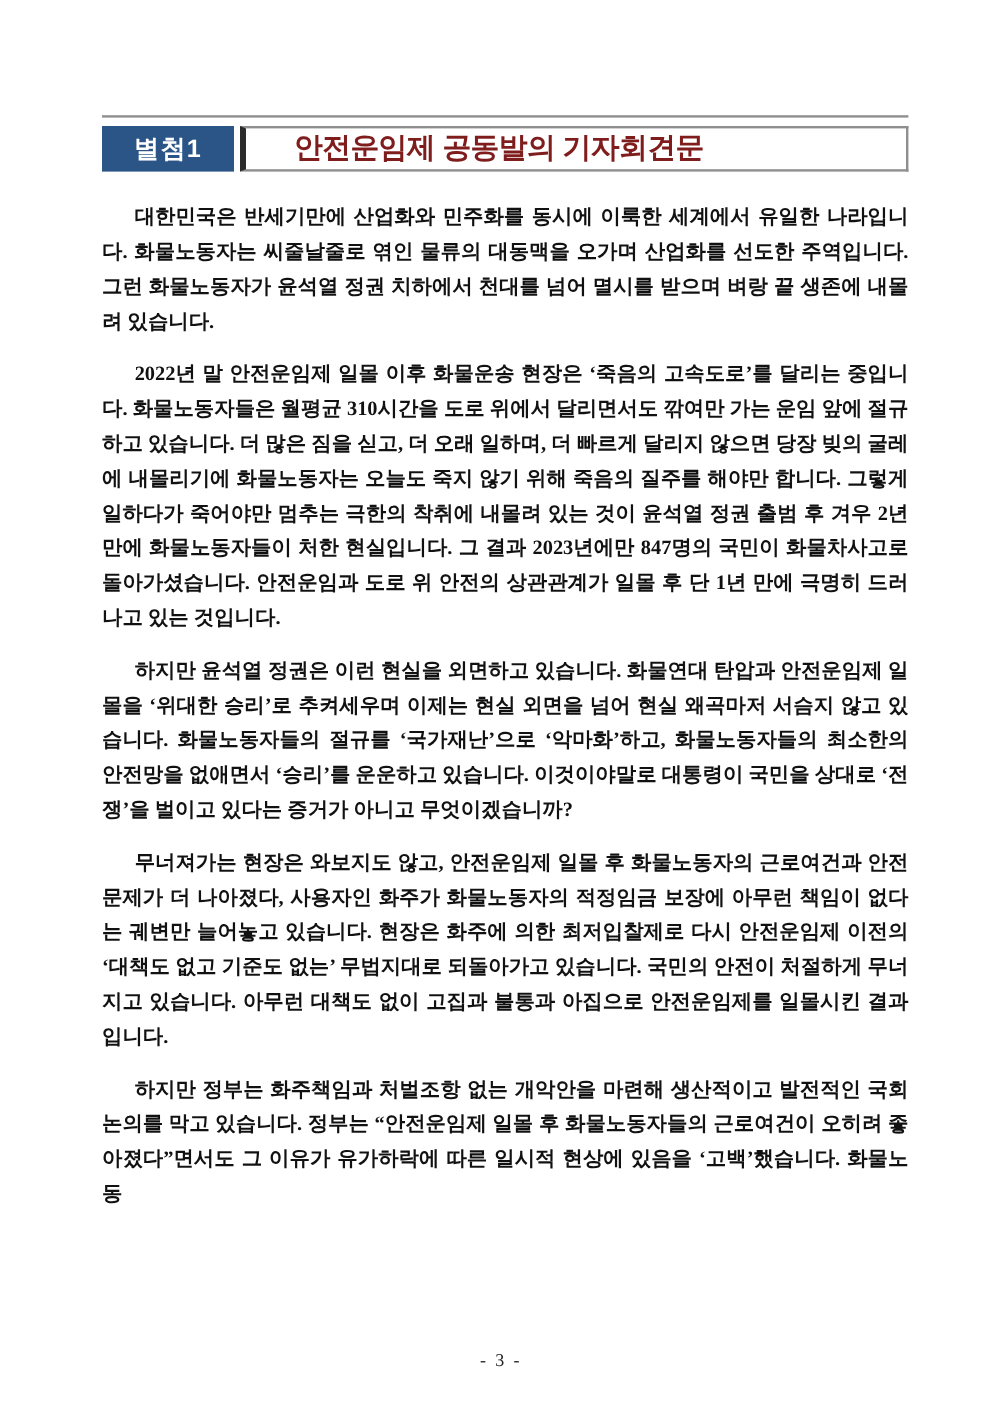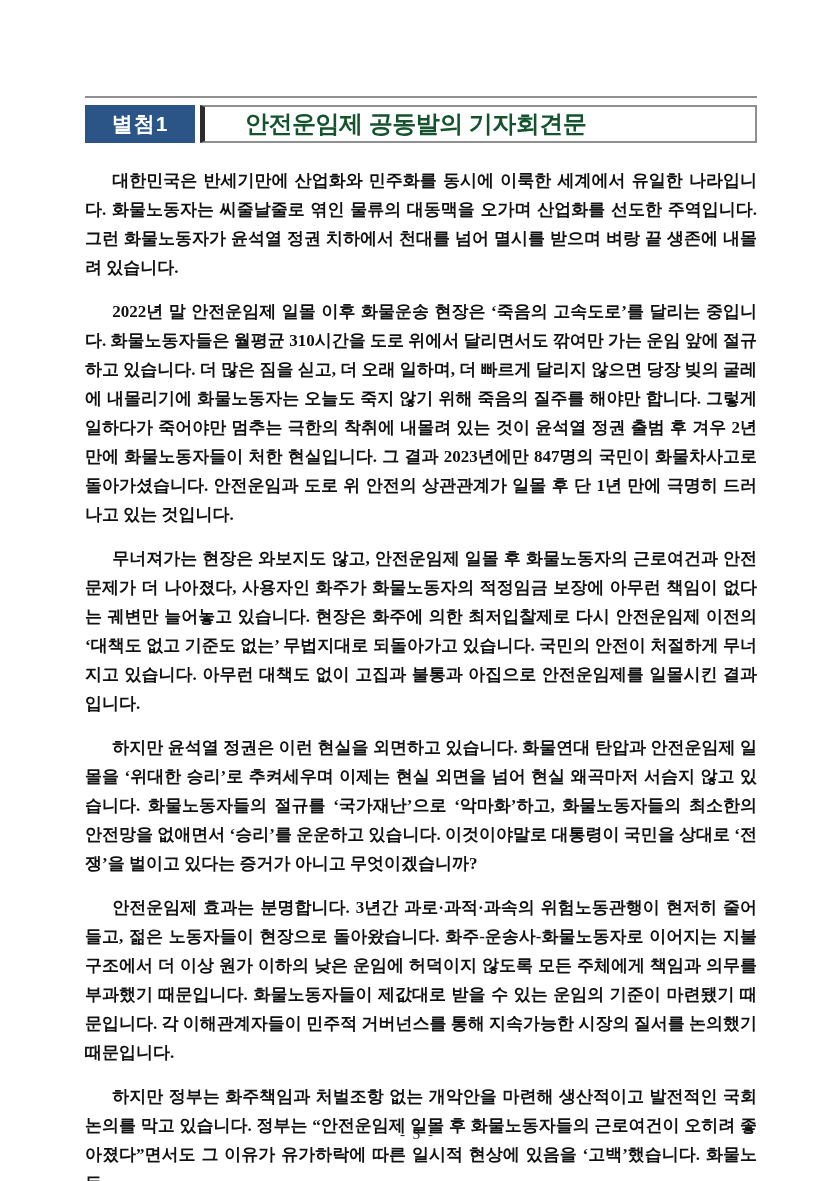--- a/index.html
+++ b/index.html
@@ -54,21 +54,21 @@
     align-items: center;
     padding-left: 40px;
     box-sizing: border-box;
   }
   .doc-title {
     margin: 0;
     font-family: "Liberation Sans", "DejaVu Sans", sans-serif;
     font-weight: bold;
     font-size: 24px;
     letter-spacing: -0.5px;
-    color: #14532d;
+    color: #7f1d1d;
     line-height: 1;
   }
 
   
   .doc-body {
     margin-top: 23px;
     font-size: 17px;
     line-height: 29px;
     text-align: justify;
     word-break: break-all;
@@ -102,23 +102,22 @@
       <div class="badge">별첨1</div>
       <div class="title-box">
         <h1 class="doc-title">안전운임제 공동발의 기자회견문</h1>
       </div>
     </div>
   </div>
 
   <div class="doc-body">
     <p>대한민국은 반세기만에 산업화와 민주화를 동시에 이룩한 세계에서 유일한 나라입니다. 화물노동자는 씨줄날줄로 엮인 물류의 대동맥을 오가며 산업화를 선도한 주역입니다. 그런 화물노동자가 윤석열 정권 치하에서 천대를 넘어 멸시를 받으며 벼랑 끝 생존에 내몰려 있습니다.</p>
     <p>2022년 말 안전운임제 일몰 이후 화물운송 현장은 ‘죽음의 고속도로’를 달리는 중입니다. 화물노동자들은 월평균 310시간을 도로 위에서 달리면서도 깎여만 가는 운임 앞에 절규하고 있습니다. 더 많은 짐을 싣고, 더 오래 일하며, 더 빠르게 달리지 않으면 당장 빚의 굴레에 내몰리기에 화물노동자는 오늘도 죽지 않기 위해 죽음의 질주를 해야만 합니다. 그렇게 일하다가 죽어야만 멈추는 극한의 착취에 내몰려 있는 것이 윤석열 정권 출범 후 겨우 2년 만에 화물노동자들이 처한 현실입니다. 그 결과 2023년에만 847명의 국민이 화물차사고로 돌아가셨습니다. 안전운임과 도로 위 안전의 상관관계가 일몰 후 단 1년 만에 극명히 드러나고 있는 것입니다.</p>
+    <p>하지만 윤석열 정권은 이런 현실을 외면하고 있습니다. 화물연대 탄압과 안전운임제 일몰을 ‘위대한 승리’로 추켜세우며 이제는 현실 외면을 넘어 현실 왜곡마저 서슴지 않고 있습니다. 화물노동자들의 절규를 ‘국가재난’으로 ‘악마화’하고, 화물노동자들의 최소한의 안전망을 없애면서 ‘승리’를 운운하고 있습니다. 이것이야말로 대통령이 국민을 상대로 ‘전쟁’을 벌이고 있다는 증거가 아니고 무엇이겠습니까?</p>
     <p>무너져가는 현장은 와보지도 않고, 안전운임제 일몰 후 화물노동자의 근로여건과 안전문제가 더 나아졌다, 사용자인 화주가 화물노동자의 적정임금 보장에 아무런 책임이 없다는 궤변만 늘어놓고 있습니다. 현장은 화주에 의한 최저입찰제로 다시 안전운임제 이전의 ‘대책도 없고 기준도 없는’ 무법지대로 되돌아가고 있습니다. 국민의 안전이 처절하게 무너지고 있습니다. 아무런 대책도 없이 고집과 불통과 아집으로 안전운임제를 일몰시킨 결과입니다.</p>
-    <p>하지만 윤석열 정권은 이런 현실을 외면하고 있습니다. 화물연대 탄압과 안전운임제 일몰을 ‘위대한 승리’로 추켜세우며 이제는 현실 외면을 넘어 현실 왜곡마저 서슴지 않고 있습니다. 화물노동자들의 절규를 ‘국가재난’으로 ‘악마화’하고, 화물노동자들의 최소한의 안전망을 없애면서 ‘승리’를 운운하고 있습니다. 이것이야말로 대통령이 국민을 상대로 ‘전쟁’을 벌이고 있다는 증거가 아니고 무엇이겠습니까?</p>
-    <p>안전운임제 효과는 분명합니다. 3년간 과로·과적·과속의 위험노동관행이 현저히 줄어들고, 젊은 노동자들이 현장으로 돌아왔습니다. 화주-운송사-화물노동자로 이어지는 지불구조에서 더 이상 원가 이하의 낮은 운임에 허덕이지 않도록 모든 주체에게 책임과 의무를 부과했기 때문입니다. 화물노동자들이 제값대로 받을 수 있는 운임의 기준이 마련됐기 때문입니다. 각 이해관계자들이 민주적 거버넌스를 통해 지속가능한 시장의 질서를 논의했기 때문입니다.</p>
     <p>하지만 정부는 화주책임과 처벌조항 없는 개악안을 마련해 생산적이고 발전적인 국회 논의를 막고 있습니다. 정부는 “안전운임제 일몰 후 화물노동자들의 근로여건이 오히려 좋아졌다”면서도 그 이유가 유가하락에 따른 일시적 현상에 있음을 ‘고백’했습니다. 화물노동</p>
   </div>
 
   <div class="page-footer">
     <span>- 3 -</span>
   </div>
 
 </div>
 
 </body></html>

